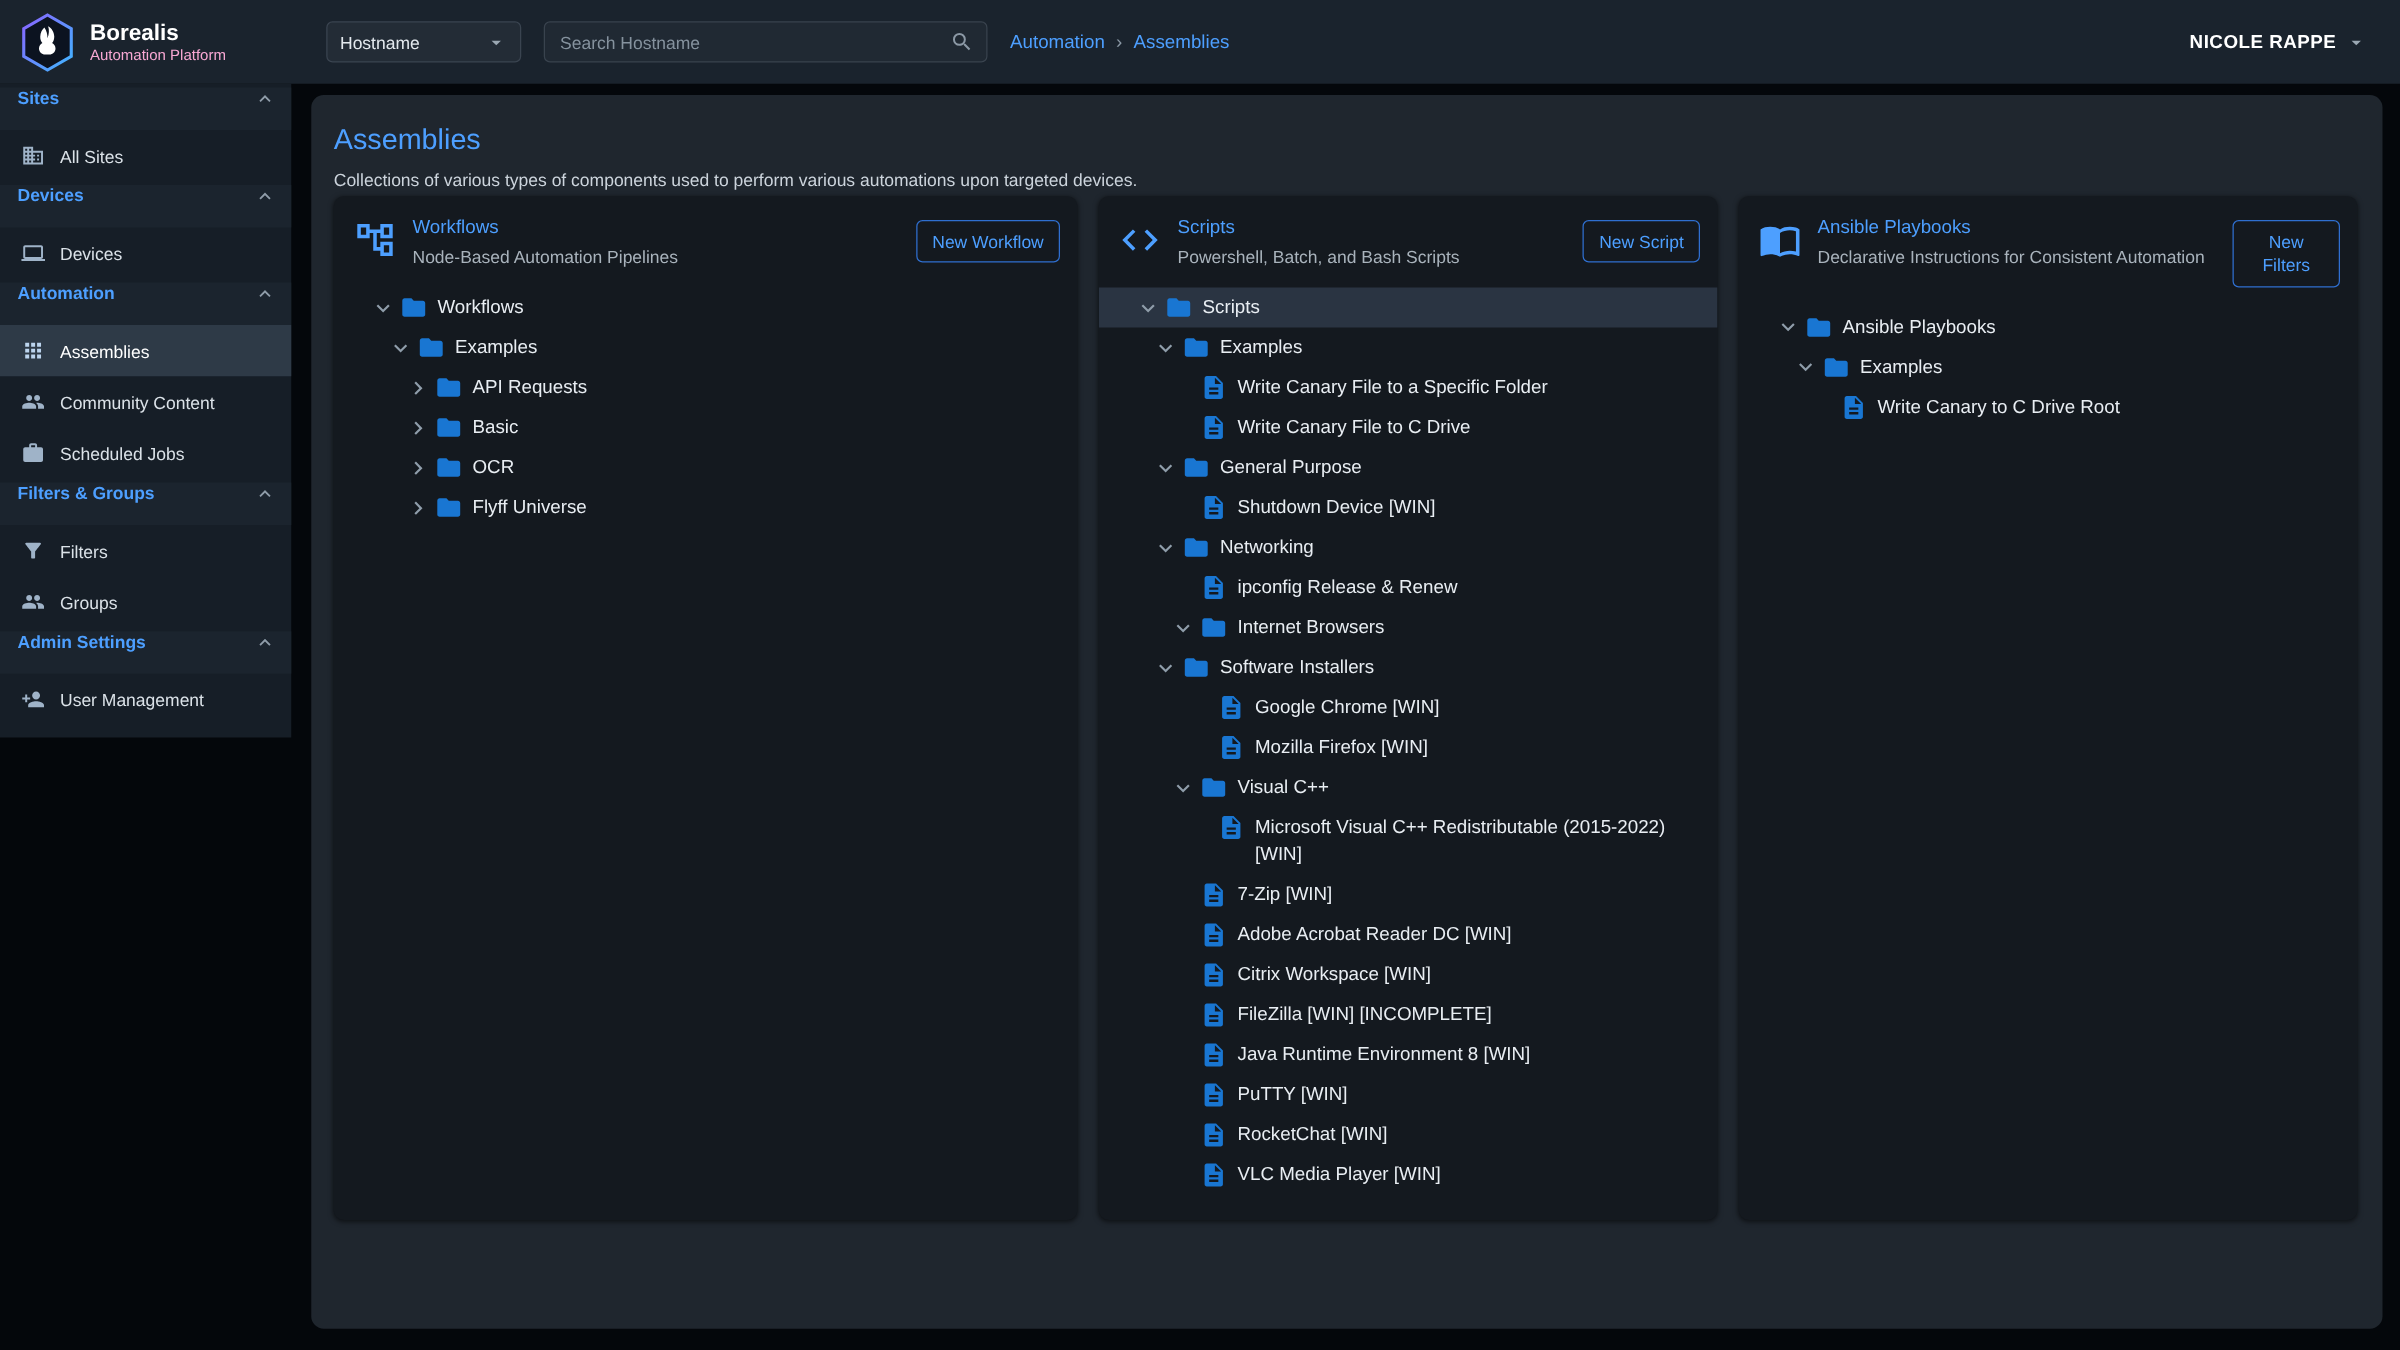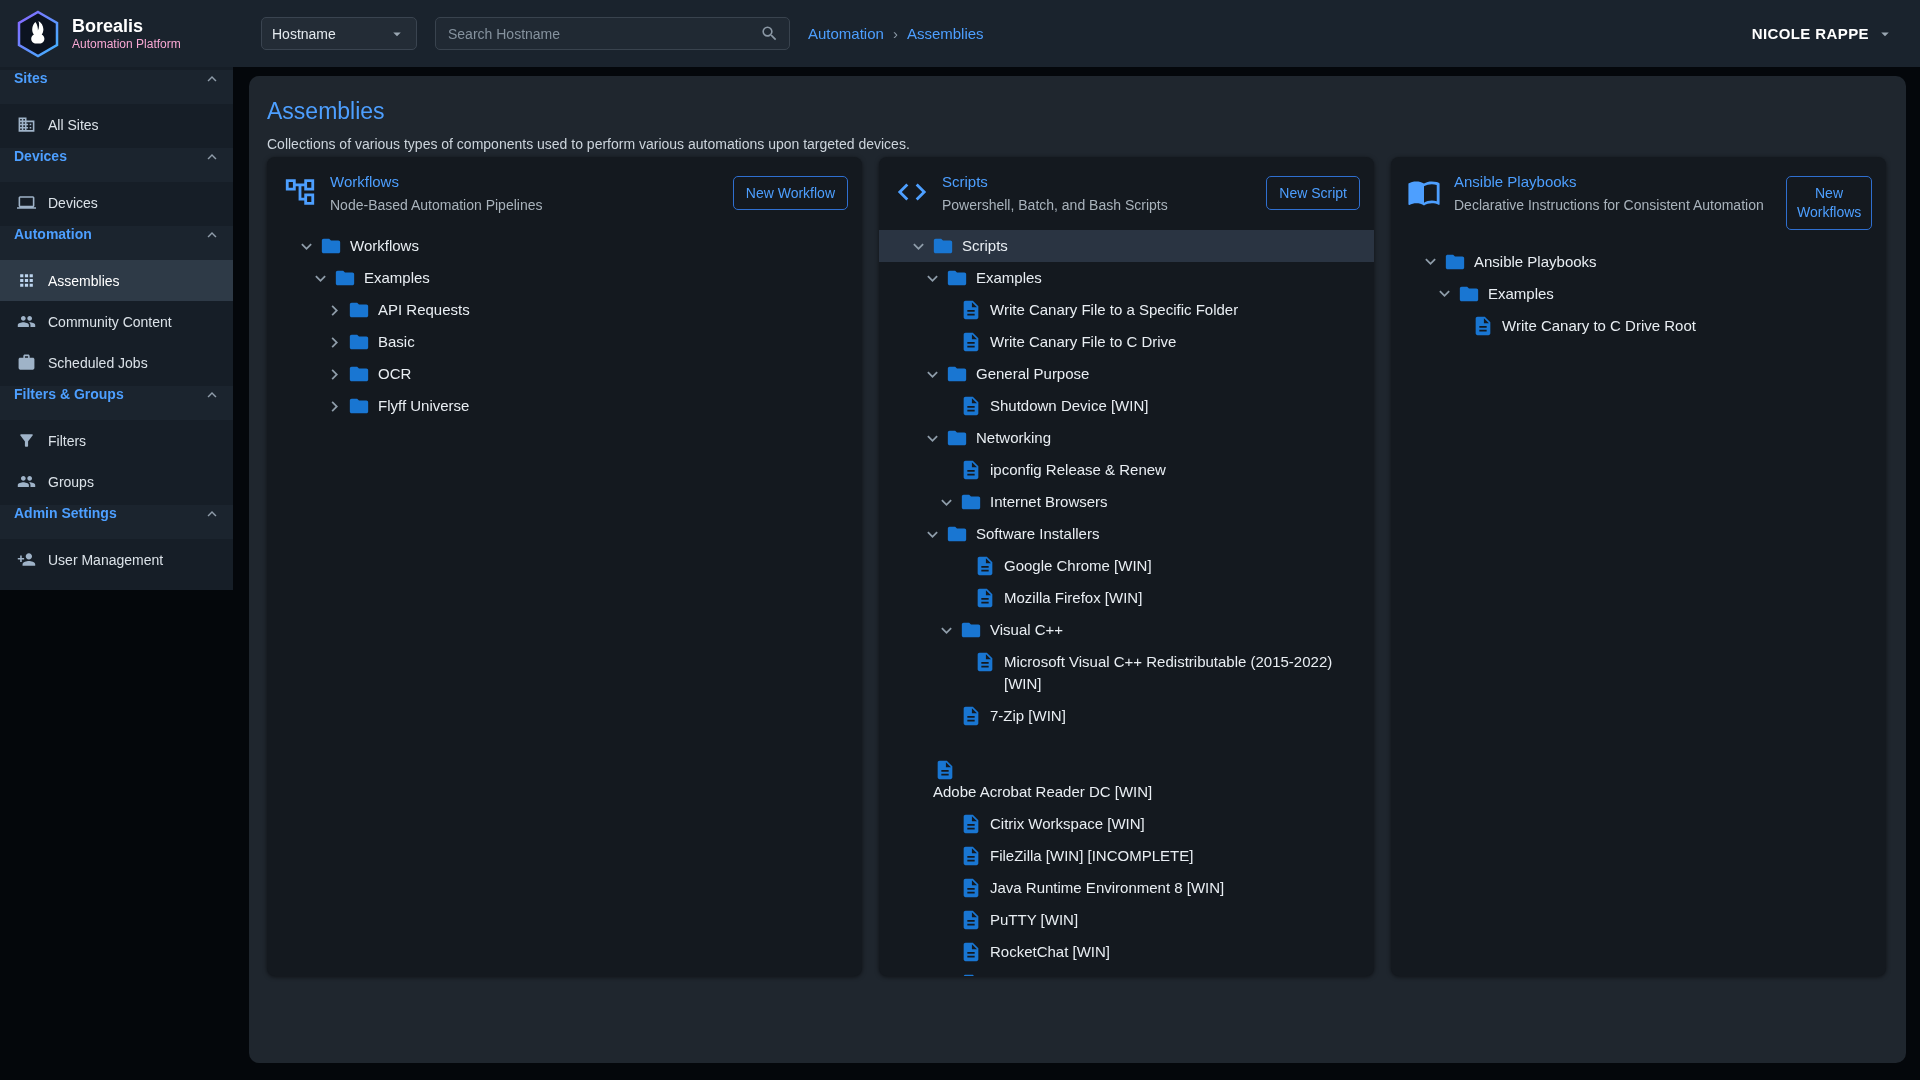--- a/index.html
+++ b/index.html
@@ -526,21 +526,21 @@
           </div>
           <div class="tree-row" style="padding-left: 54px;">
             <span class="twisty"></span>
             <span class="node-icon icon">
               <svg viewBox="0 0 24 24" fill="currentColor">
                 <path d="M14 2H6c-1.1 0-2 .9-2 2v16c0 1.1.9 2 2 2h12c1.1 0 2-.9 2-2V8l-6-6zM16 18H8v-2h8v2zm0-4H8v-2h8v2zm-3-5V3.5L18.5 9H13z"></path>
               </svg>
             </span>
             <span class="tree-label">7-Zip [WIN]</span>
           </div>
-          <div class="tree-row" style="padding-left: 54px; flex-direction: column;">
+          <div class="tree-row" style="padding-left: 54px;">
             <span class="twisty"></span>
             <span class="node-icon icon">
               <svg viewBox="0 0 24 24" fill="currentColor">
                 <path d="M14 2H6c-1.1 0-2 .9-2 2v16c0 1.1.9 2 2 2h12c1.1 0 2-.9 2-2V8l-6-6zM16 18H8v-2h8v2zm0-4H8v-2h8v2zm-3-5V3.5L18.5 9H13z"></path>
               </svg>
             </span>
             <span class="tree-label">Adobe Acrobat Reader DC [WIN]</span>
           </div>
           <div class="tree-row" style="padding-left: 54px;">
             <span class="twisty"></span>
@@ -603,21 +603,21 @@
       <div class="card-header">
         <span class="card-icon icon">
             <svg viewBox="0 0 24 24" fill="currentColor">
               <path d="M21 5c-1.11-.35-2.33-.5-3.5-.5-1.95 0-4.05.4-5.5 1.5-1.45-1.1-3.55-1.5-5.5-1.5S2.45 4.9 1 6v14.65c0 .25.25.5.5.5.1 0 .15-.05.25-.05C3.1 20.45 5.05 20 6.5 20c1.95 0 4.05.4 5.5 1.5 1.35-.85 3.8-1.5 5.5-1.5 1.65 0 3.35.3 4.75 1.05.1.05.15.05.25.05.25 0 .5-.25.5-.5V6c-.6-.45-1.25-.75-2-1zm0 13.5c-1.1-.35-2.3-.5-3.5-.5-1.7 0-4.15.65-5.5 1.5V8c1.35-.85 3.8-1.5 5.5-1.5 1.2 0 2.4.15 3.5.5v11.5z"></path>
             </svg>
           </span>
         <div class="card-titles">
           <div class="card-title">Ansible Playbooks</div>
           <div class="card-subtitle">Declarative Instructions for Consistent Automation</div>
         </div>
-        <button class="card-button">New Workflows</button>
+        <button class="card-button">New Filters</button>
       </div>
       <div class="tree">
           <div class="tree-row" style="padding-left: 26px;">
             <span class="twisty">
               <svg viewBox="0 0 24 24" fill="currentColor">
                 <path d="M16.59 8.59 12 13.17 7.41 8.59 6 10l6 6 6-6z"></path>
               </svg>
             </span>
             <span class="node-icon icon">
               <svg viewBox="0 0 24 24" fill="currentColor">

